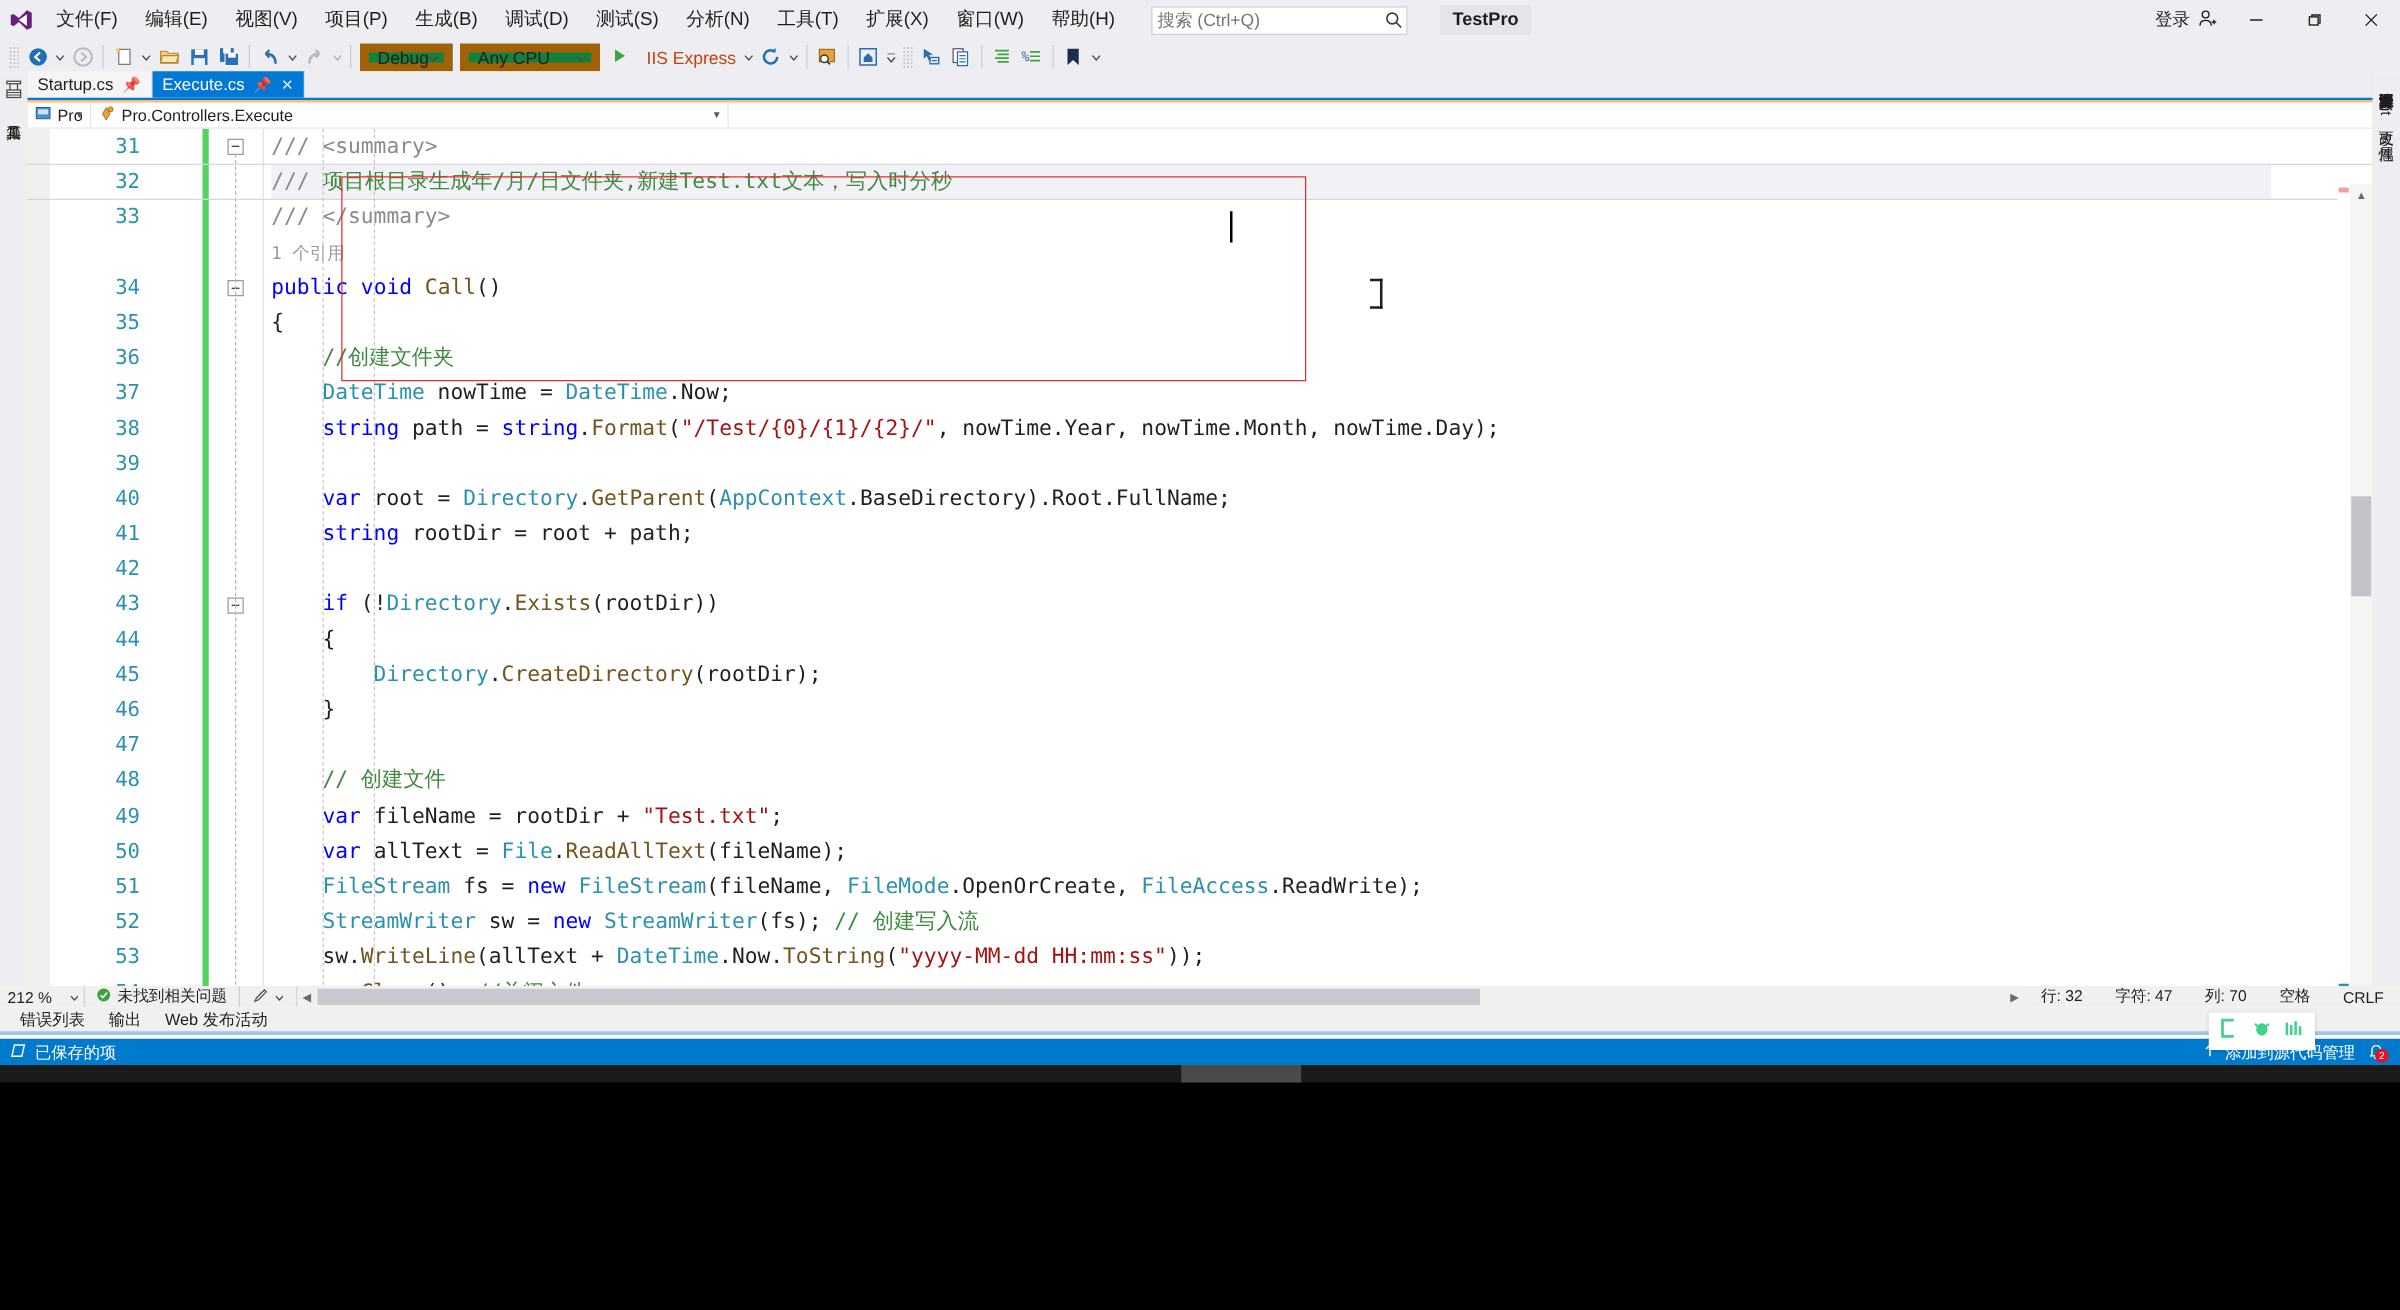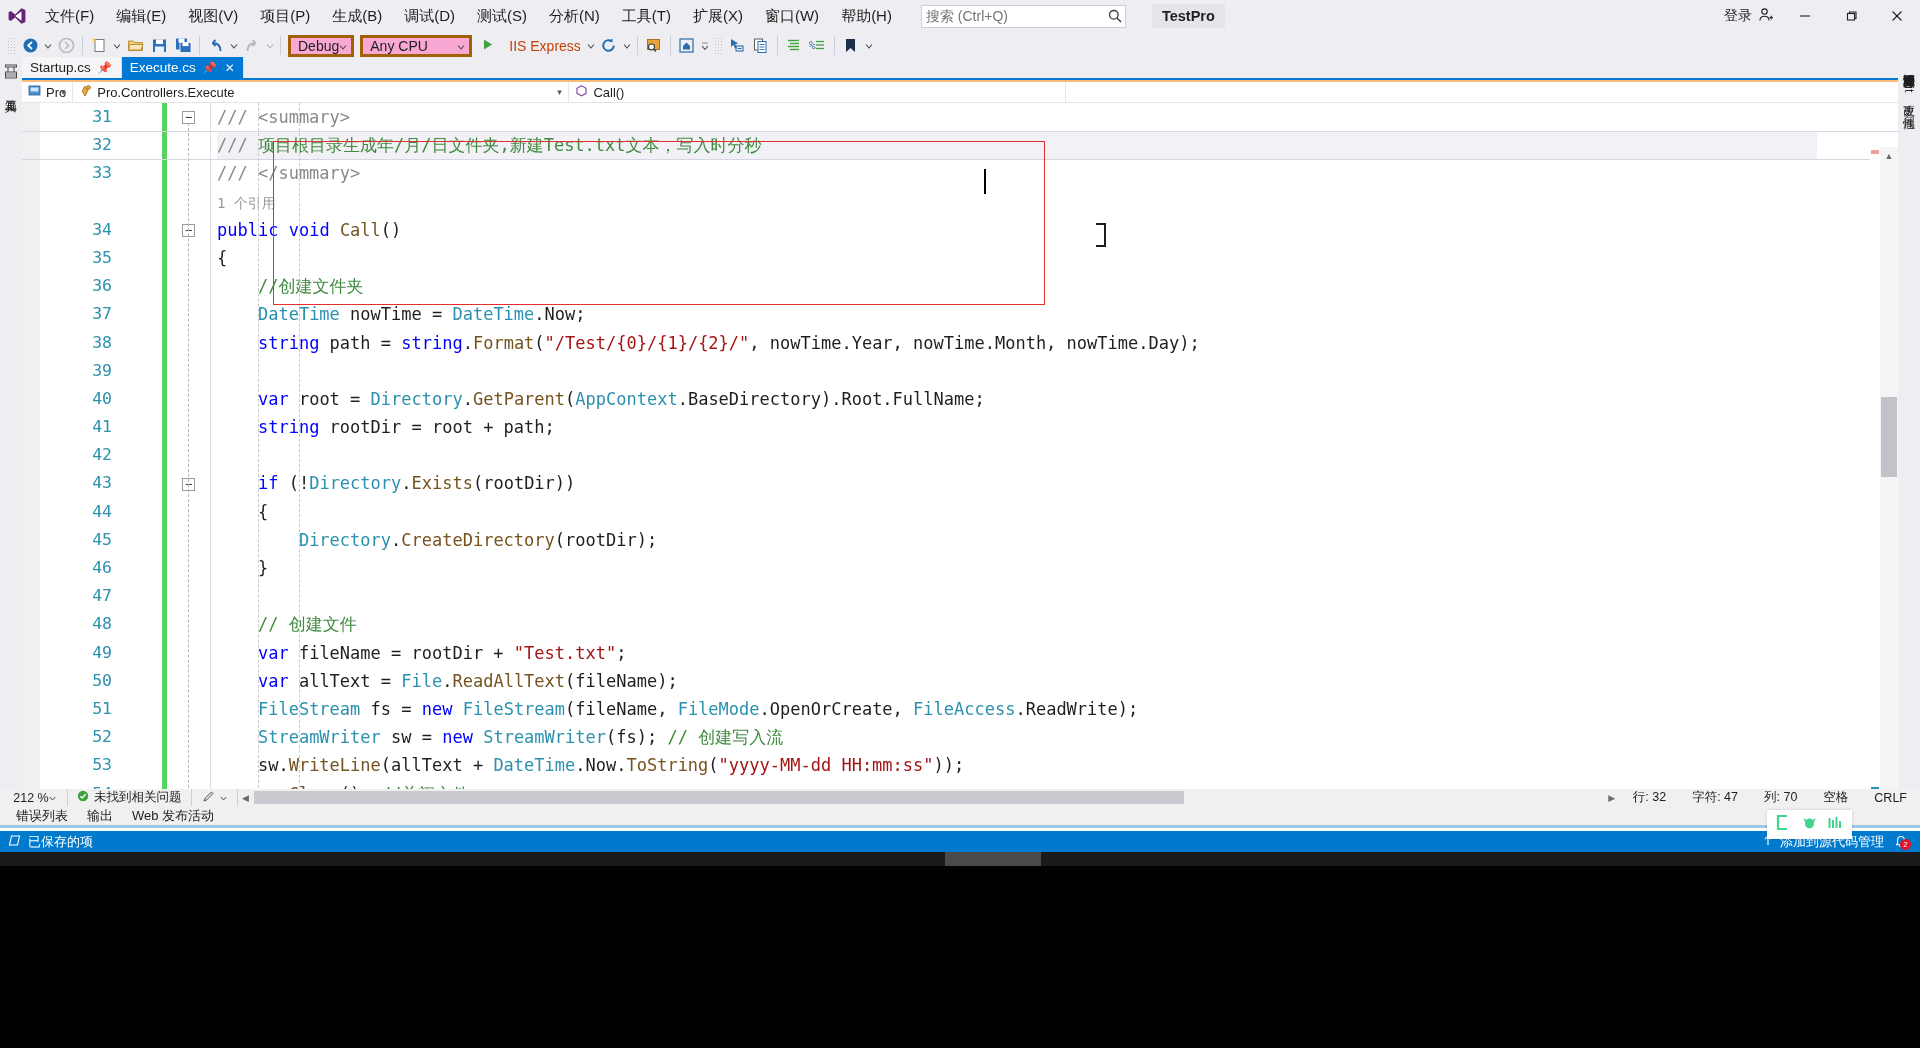--- a/index.html
+++ b/index.html
@@ -76,21 +76,21 @@
   .tb-caret {
     width: 12px; height: 23px;
     display: flex; align-items: center; justify-content: center;
     cursor: default;
   }
   .tb-sep {
     width: 1px; height: 19px; background: #cccedb; margin: 0 4px;
   }
   .tb-combo {
     height: 22px; min-width: 62px;
-    background: #f9a8d4; border: 3px solid #a16207;
+    background: #15803d; border: 7px solid #a16207;
     display: flex; align-items: center; justify-content: space-between;
     padding: 0 4px 0 7px; font-size: 14px; color: #1e1e1e;
     margin: 0 3px; cursor: default;
   }
   .tb-combo .cv { white-space: nowrap; }
   #combo-platform { min-width: 112px; text-align: right; }
   #run-btn {
     display: flex; align-items: center; gap: 15px;
     height: 23px; padding: 0 4px 0 6px; font-size: 14px; color: #c2410c;
     cursor: default; white-space: nowrap;
@@ -275,21 +275,21 @@
   }
   .map-mark { position: absolute; right: 1px; width: 8px; height: 4px; }
 
   
   #zoom-strip {
     position: absolute; left: 0; top: 789px; width: 1920px; height: 17px;
     background: #f0f0f0; display: flex; align-items: center;
     font-size: 12.5px; color: #1e1e1e;
   }
   #zoom-combo {
-    display: flex; align-items: center; justify-content: center;
+    display: flex; align-items: center; justify-content: space-between;
     width: 68px; height: 17px; padding: 0 4px 0 6px;
     border-right: 1px solid #d0d0d0; cursor: default;
   }
   #issue-cell {
     display: flex; align-items: center; gap: 5px;
     height: 17px; padding: 0 9px; border-right: 1px solid #d0d0d0;
   }
   #pen-cell {
     display: flex; align-items: center; gap: 5px;
     height: 17px; padding: 0 10px; border-right: 1px solid #d0d0d0;
@@ -683,28 +683,20 @@
     </div>
     <div class="nav-cell" id="nav-type">
       <span>
         <svg width="13" height="13" viewBox="0 0 13 13">
           <path d="M3 7 L6 2 L9 7 L6 12 z" fill="#e8a33d" stroke="#9a6a15" stroke-width=".7"></path>
           <circle cx="9.5" cy="3.5" r="2" fill="#e8a33d" stroke="#9a6a15" stroke-width=".7"></circle>
         </svg>
       </span>
       <span class="nav-label">Pro.Controllers.Execute</span>
       <span class="nav-caret">▼</span>
-    </div>
-    <div class="nav-cell" id="nav-member">
-      <span>
-        <svg width="13" height="13" viewBox="0 0 13 13">
-          <path d="M6.5 1.8 L11 4.3 v5 L6.5 11.8 L2 9.3 v-5 z" fill="none" stroke="#8a4fa8" stroke-width="1.2"></path>
-        </svg>
-      </span>
-      <span class="nav-label">Call()</span>
     </div>
     <div class="nav-cell" id="nav-scope"></div>
   </div>
 
   <div id="code-area">
     <div id="gutter-indicator"></div>
     <div id="linenums">
         <div class="lnum">31</div>
         <div class="lnum">32</div>
         <div class="lnum">33</div>

